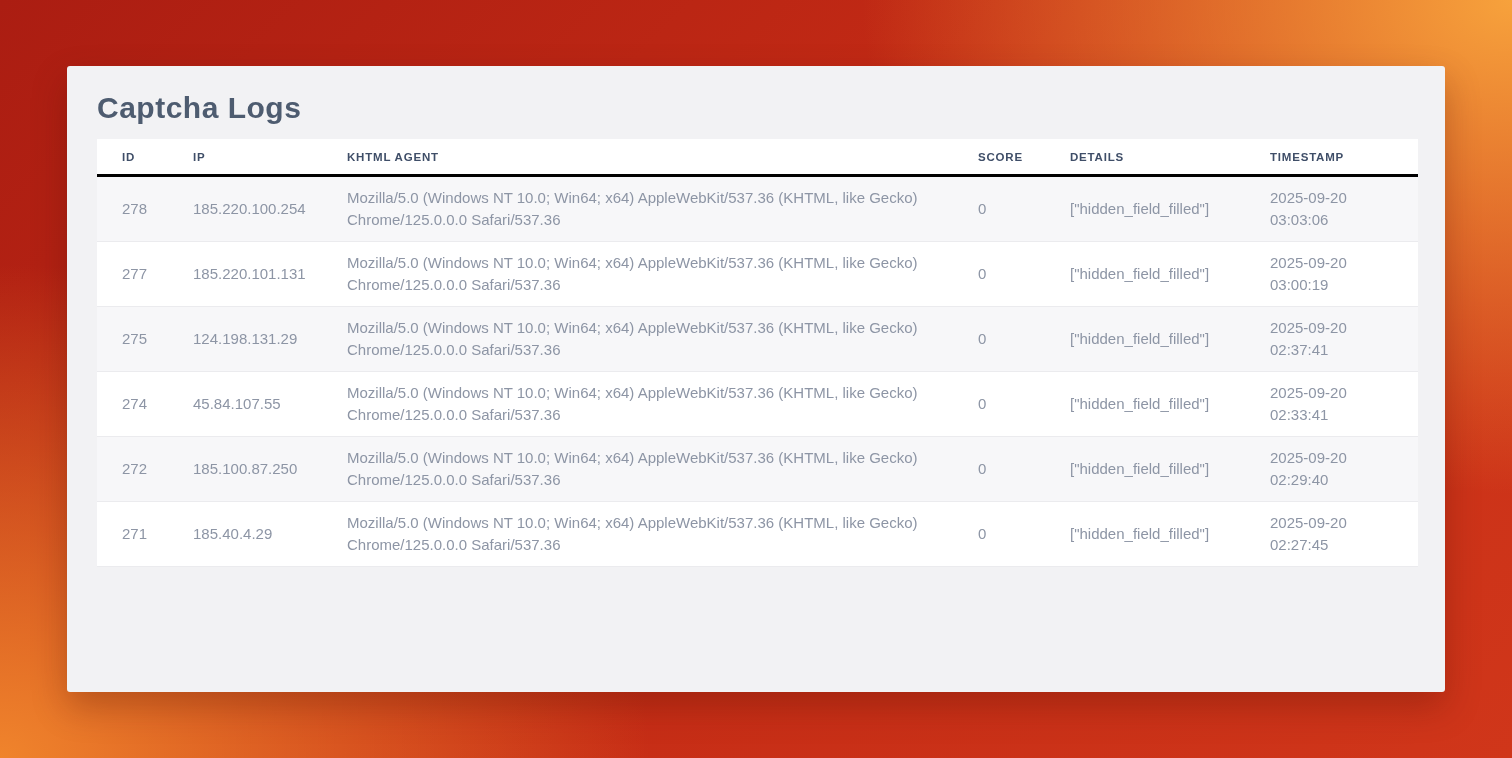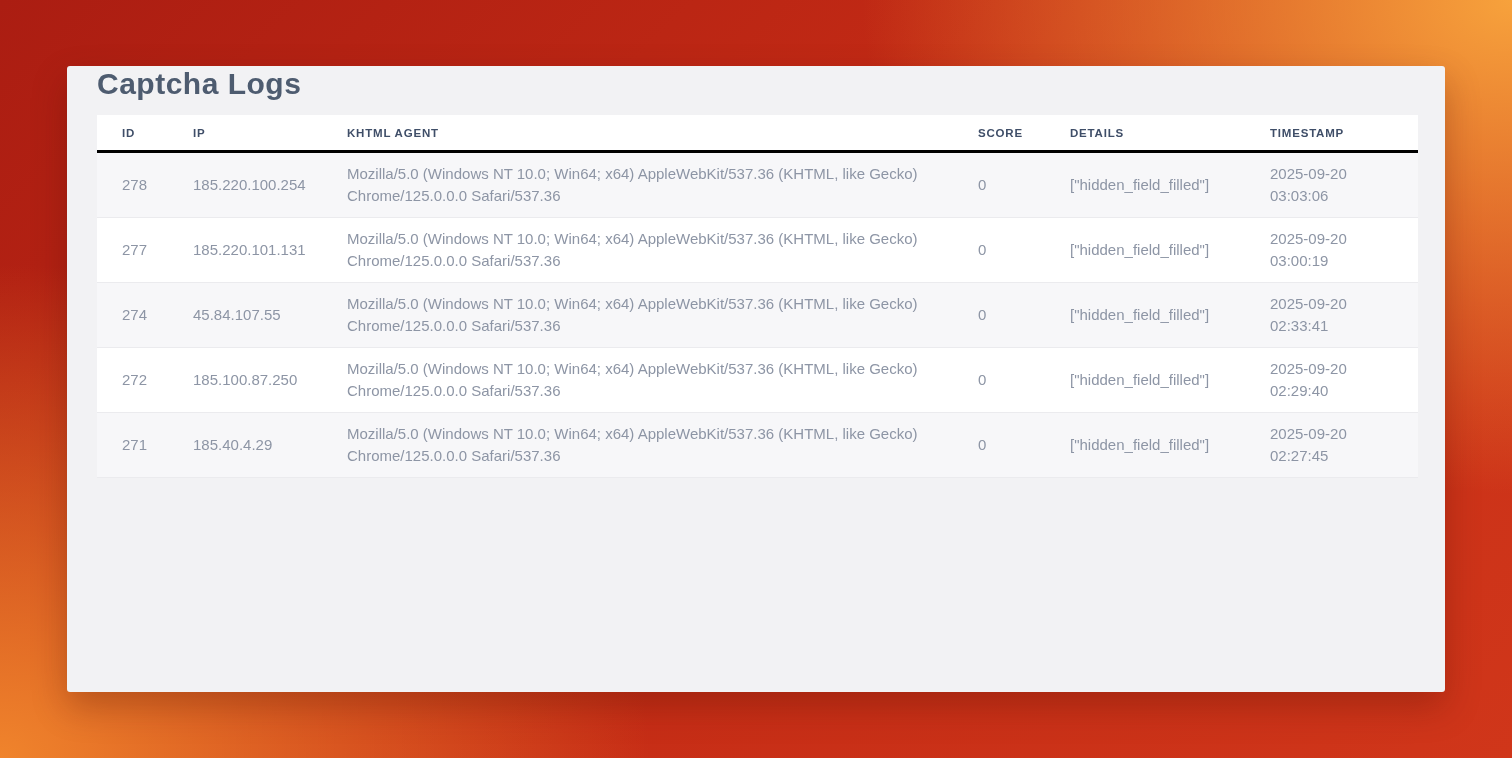--- a/index.html
+++ b/index.html
@@ -20,21 +20,21 @@
     top: 66px;
     width: 1378px;
     height: 626px;
     background: #f2f2f4;
     border-radius: 3px;
     box-shadow: 0 15px 35px rgba(80, 15, 0, 0.3);
     overflow: hidden;
   }
   .card-title {
     margin: 0;
-    padding: 0 30px 13px 30px;
+    padding: 24px 30px 13px 30px;
     font-size: 30px;
     line-height: 36px;
     font-weight: 600;
     letter-spacing: 0.5px;
     color: #4e5c70;
   }
   .logs-table {
     margin: 0 27px 0 30px;
     width: 1321px;
     border-collapse: separate;
@@ -103,20 +103,28 @@
         </tr>
         <tr>
           <td>277</td>
           <td>185.220.101.131</td>
           <td>Mozilla/5.0 (Windows NT 10.0; Win64; x64) AppleWebKit/537.36 (KHTML, like Gecko) Chrome/125.0.0.0 Safari/537.36</td>
           <td>0</td>
           <td>["hidden_field_filled"]</td>
           <td>2025-09-20 03:00:19</td>
         </tr>
         <tr>
+          <td>275</td>
+          <td>124.198.131.29</td>
+          <td>Mozilla/5.0 (Windows NT 10.0; Win64; x64) AppleWebKit/537.36 (KHTML, like Gecko) Chrome/125.0.0.0 Safari/537.36</td>
+          <td>0</td>
+          <td>["hidden_field_filled"]</td>
+          <td>2025-09-20 02:37:41</td>
+        </tr>
+        <tr>
           <td>274</td>
           <td>45.84.107.55</td>
           <td>Mozilla/5.0 (Windows NT 10.0; Win64; x64) AppleWebKit/537.36 (KHTML, like Gecko) Chrome/125.0.0.0 Safari/537.36</td>
           <td>0</td>
           <td>["hidden_field_filled"]</td>
           <td>2025-09-20 02:33:41</td>
         </tr>
         <tr>
           <td>272</td>
           <td>185.100.87.250</td>

